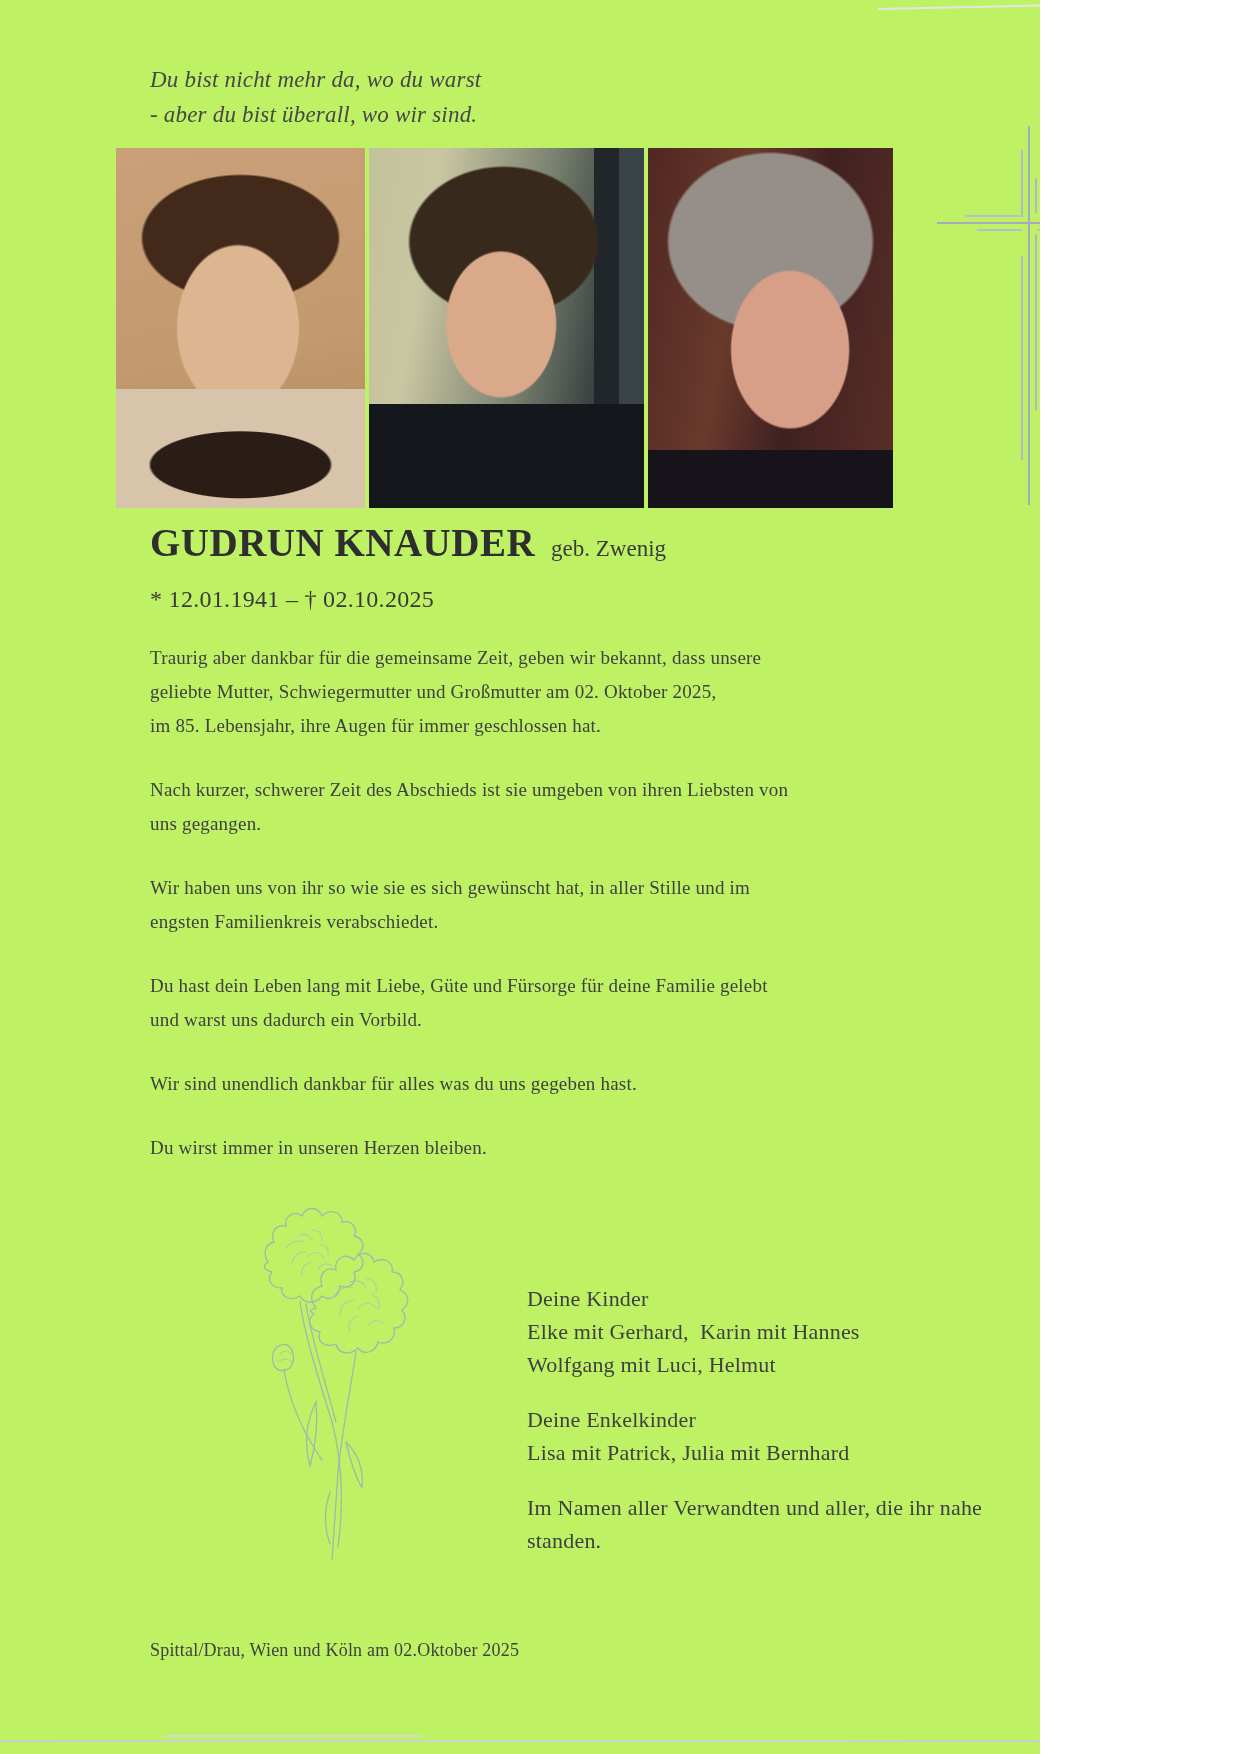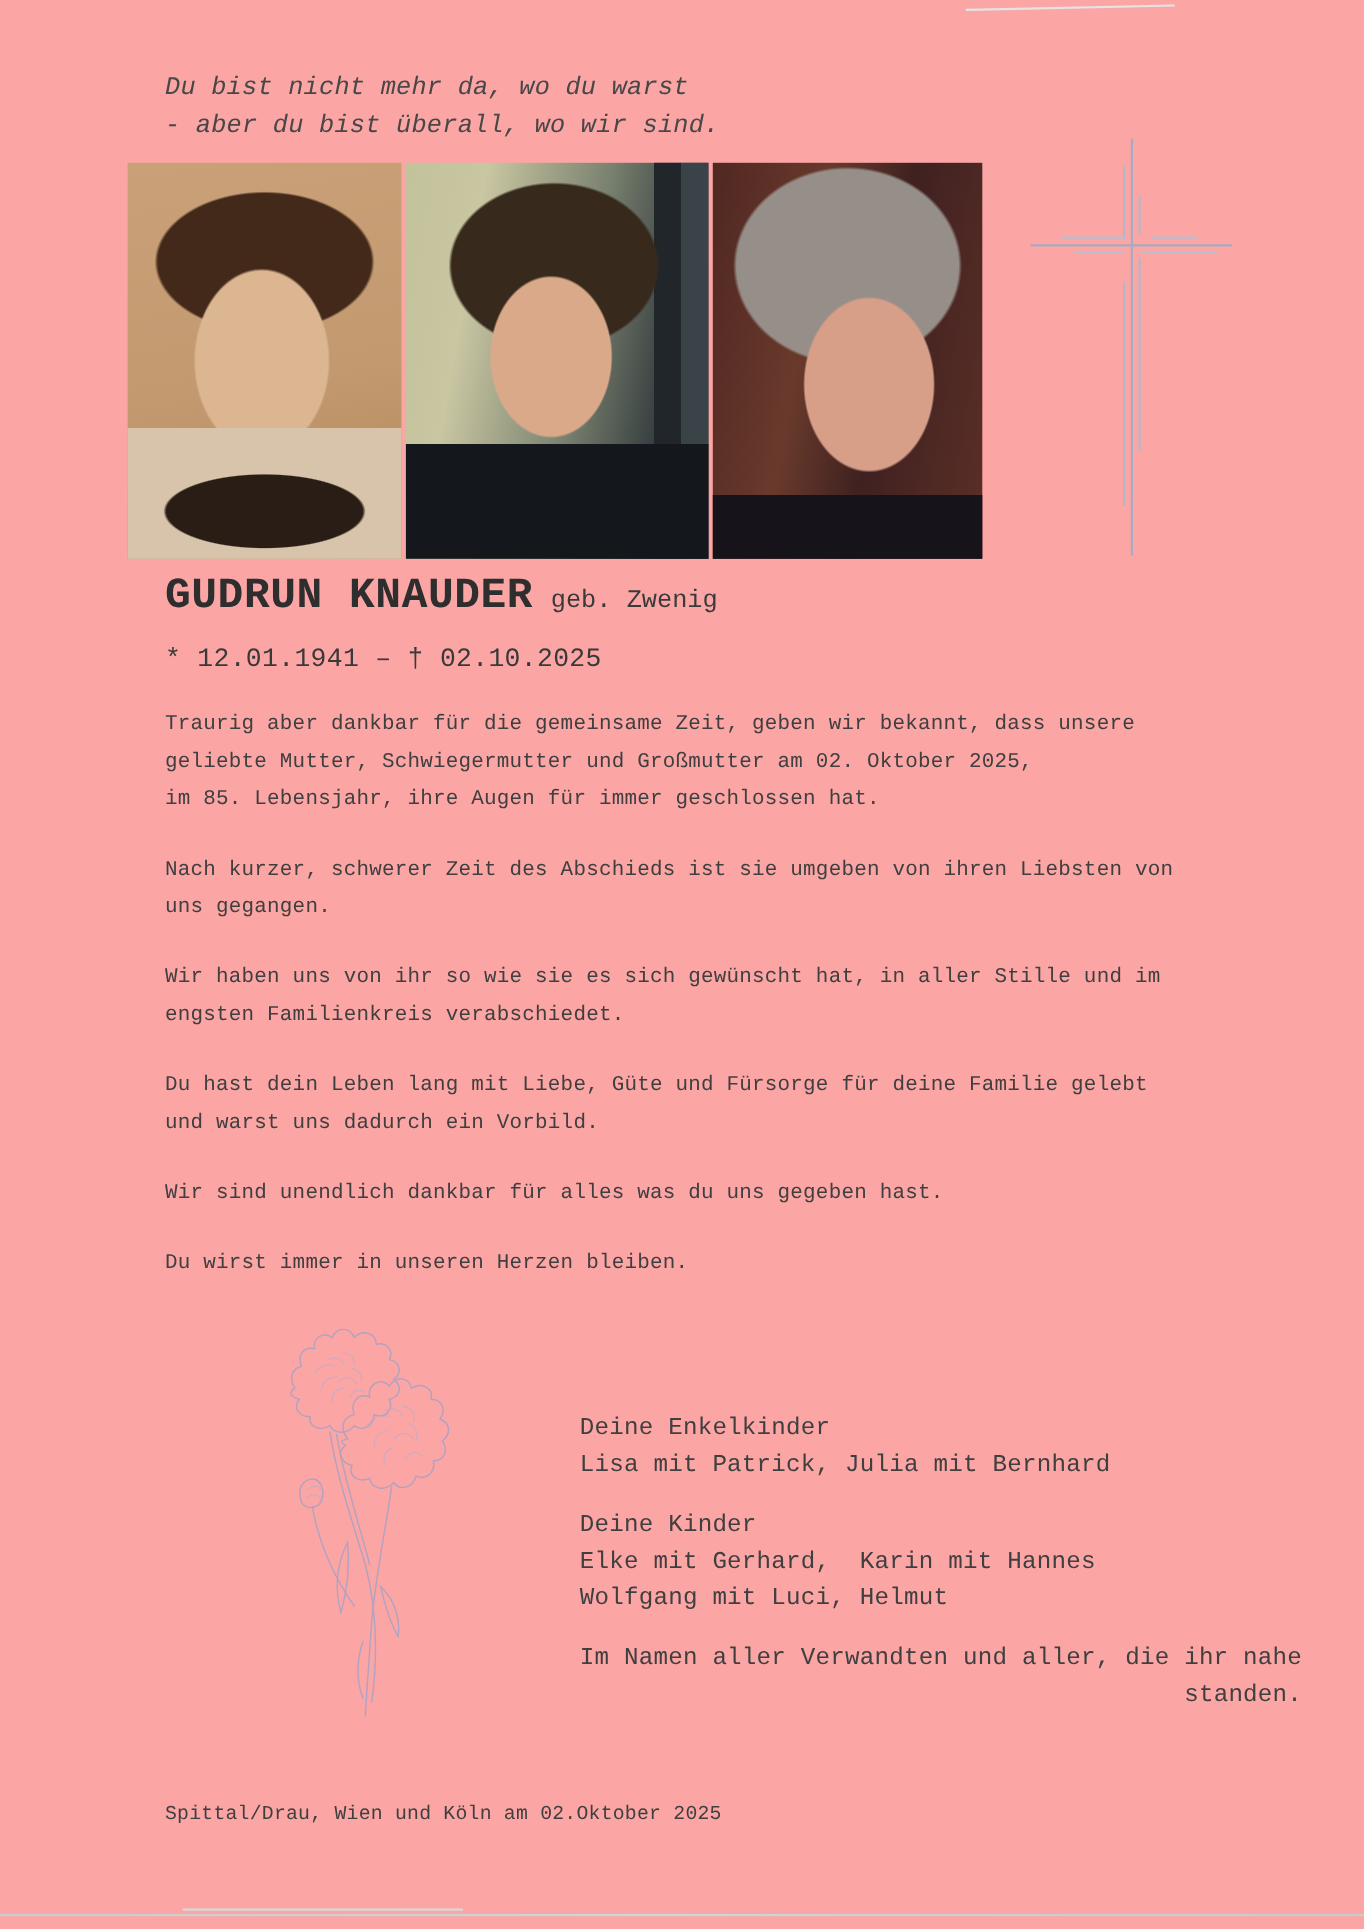--- a/index.html
+++ b/index.html
@@ -1,17 +1,17 @@
 <!DOCTYPE html>
 <html><head>
 <meta charset="utf-8">
 <style>
   html,body{margin:0;padding:0;background:#ffffff;}
-  #page{position:relative;width:1240px;height:1754px;background:#fca5a5;overflow:hidden;
-        font-family:Liberation Mono, monospace;color:#3f3f3f;}
+  #page{position:relative;width:1040px;height:1754px;background:#bef264;overflow:hidden;
+        font-family:Liberation Serif, serif;color:#3f3f3f;}
   .abs{position:absolute;}
 
   #quote{left:150px;top:62px;font-style:italic;font-size:23px;line-height:35px;
          color:#474747;white-space:pre-line;letter-spacing:.2px;}
 
   #photo-strip{left:116px;top:148px;display:flex;gap:4px;}
   .photo{height:360px;}
   #photo-young{width:249px;background-color:#c39a70;background:
      radial-gradient(92px 34px at 50% 88%, #2a1d15 97%, transparent),
      linear-gradient(180deg, transparent 67%, #d8c4ab 67%),
@@ -38,21 +38,21 @@
   #maiden-name{font-size:23px;color:#3a3a3a;}
   #life-dates{left:150px;top:586px;font-size:24px;color:#393939;letter-spacing:.3px;}
 
   #obituary{left:150px;top:641px;font-size:19px;line-height:34px;letter-spacing:.2px;}
   #obituary p{margin:0 0 30px 0;white-space:pre-line;}
 
   #flower-svg{left:246px;top:1192px;}
 
   #family{left:527px;top:1282px;font-size:22px;line-height:33px;letter-spacing:.2px;}
   .family-group{white-space:pre-line;margin:0 0 22px 0;}
-  .family-group:last-child{margin-bottom:0;text-align:right;}
+  .family-group:last-child{margin-bottom:0;}
 
   #dateline{left:150px;top:1640px;font-size:18px;letter-spacing:.2px;}
 
   #top-scan-artifact{left:878px;top:6px;width:190px;height:2px;background:#e4e4e4;transform:rotate(-1.2deg);}
   #bottom-scan-line-short{left:166px;top:1735px;width:255px;height:2px;background:#d8dada;}
   #bottom-scan-line{left:0;top:1740px;width:1240px;height:2px;
      background:linear-gradient(90deg,#cbcdcd 0%,#ccd2d0 28%,#c4dcd7 48%,#ccd0cf 70%,#c9cbcb 100%);}
 </style>
 </head>
 <body>
@@ -120,25 +120,25 @@
       <path d="M84,300 C78,318 78,336 84,352"></path>
     </g>
     <g fill="none" stroke="#aab0d0" stroke-width="1.1" opacity="0.55" stroke-linecap="round">
       <path d="M40,56 q8,-10 18,-6 M52,44 q10,-4 14,4 M66,38 q10,0 10,10 M46,72 q2,-12 14,-12 M62,64 q10,-8 16,2 M74,52 q10,2 8,12 M56,84 q-2,-12 10,-14 M72,78 q6,-10 14,-4"></path>
       <path d="M88,104 q8,-12 20,-8 M104,90 q12,-4 16,6 M120,86 q12,2 10,14 M94,124 q0,-14 14,-16 M112,116 q10,-10 18,0 M126,102 q10,6 6,16 M104,140 q-4,-12 8,-16 M122,134 q8,-10 16,-2"></path>
       <path d="M34,162 q6,-6 12,0 M32,170 q8,-6 14,0"></path>
     </g>
   </svg>
 
   <div id="family" class="abs">
-    <p class="family-group">Deine Enkelkinder
-Lisa mit Patrick, Julia mit Bernhard</p>
     <p class="family-group">Deine Kinder
 Elke mit Gerhard,&nbsp; Karin mit Hannes
 Wolfgang mit Luci, Helmut</p>
+    <p class="family-group">Deine Enkelkinder
+Lisa mit Patrick, Julia mit Bernhard</p>
     <p class="family-group">Im Namen aller Verwandten und aller, die ihr nahe
 standen.</p>
   </div>
 
   <div id="dateline" class="abs">Spittal/Drau, Wien und Köln am 02.Oktober 2025</div>
 
   <div id="bottom-scan-line-short" class="abs"></div>
   <div id="bottom-scan-line" class="abs"></div>
 
 </div>

